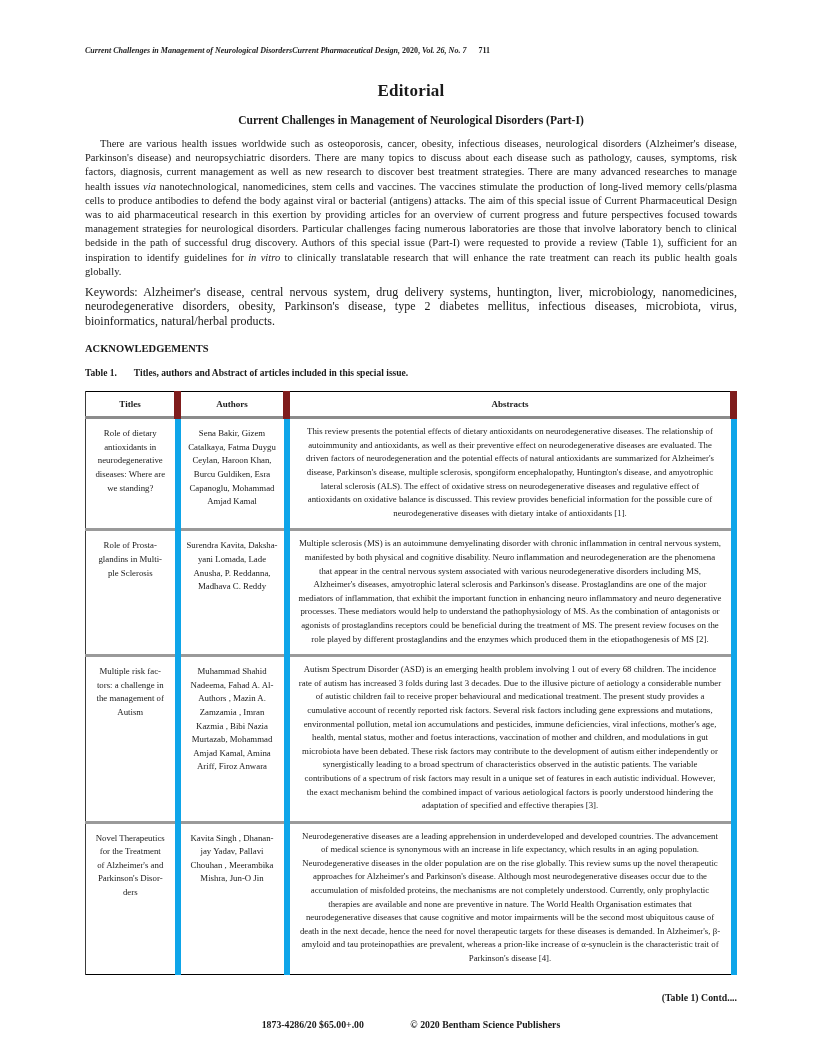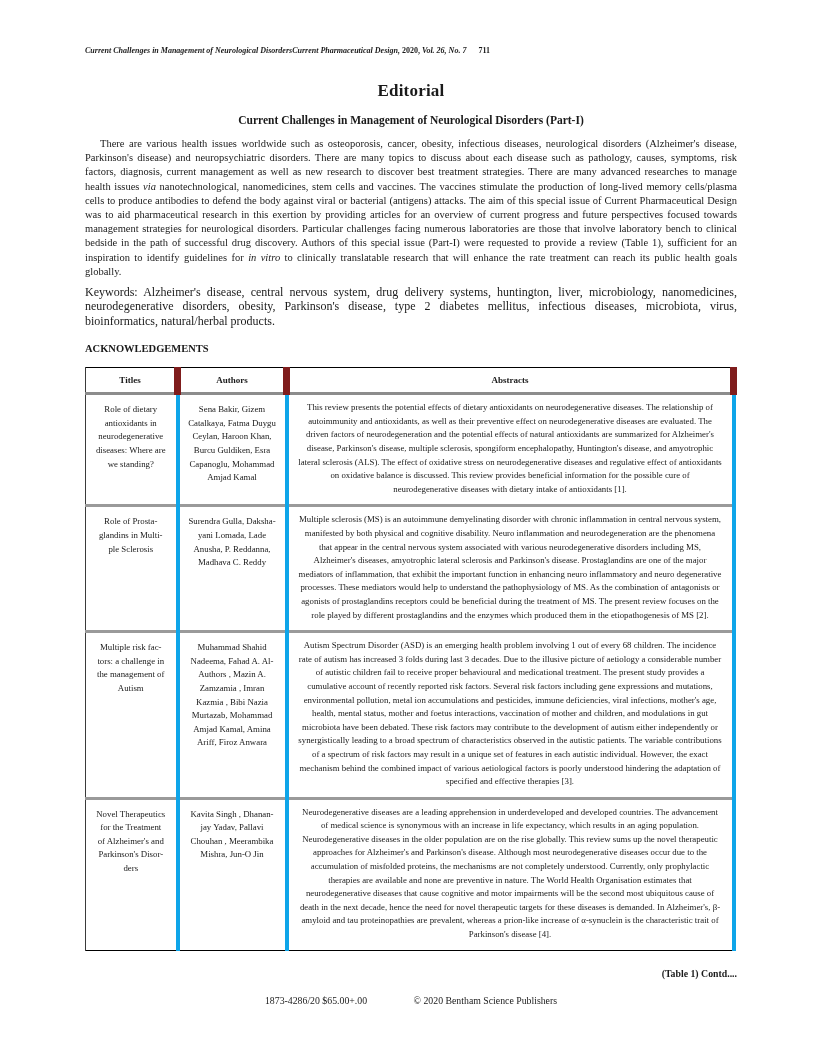--- a/index.html
+++ b/index.html
@@ -79,21 +79,21 @@
     padding: 7px 4px;
     border-left: 1px solid #3a3a3a;
     border-right: 7px solid #7f1d1d;
     border-bottom: 3px solid #8c8c8c;
     text-align: center; vertical-align: middle;
   }
   table.articles td {
     font-size: 8.8px; line-height: 13.6px;
     vertical-align: top;
     border-left: 1px solid #3a3a3a;
-    border-right: 4px solid #0ea5e9;
+    border-right: 6px solid #0ea5e9;
     border-bottom: 3px solid #9a9a9a;
   }
   table.articles tr:last-child td { border-bottom: none; }
   td.cell-title, td.cell-authors {
     text-align: center; white-space: pre-line;
     padding: 8px 5px;
   }
   td.cell-abstract {
     text-align: center;
     padding: 6px 9px 8px 9px;
@@ -101,21 +101,21 @@
 
   
   .contd-note {
     margin-top: 17px;
     text-align: right;
     font-size: 9.8px; font-weight: bold;
   }
   .page-footer {
     margin-top: 16px;
     text-align: center;
-    font-size: 9.8px; font-weight: normal;
+    font-size: 9.8px; font-weight: bold;
   }
   .page-footer .issn { margin-right: 44px; }
 </style>
 </head>
 <body>
 
 <div class="page">
 
   <div class="running-head">
     <span class="rh-left">Current Challenges in Management of Neurological Disorders</span>
@@ -126,20 +126,24 @@
 
   <div class="doc-type">Editorial</div>
   <div class="doc-title">Current Challenges in Management of Neurological Disorders (Part-I)</div>
 
   <p class="body-par"><span>There are various health issues worldwide such as osteoporosis, cancer, obesity, infectious diseases, neurological disorders (Alzheimer's disease, Parkinson's disease) and neuropsychiatric disorders. There are many topics to discuss about each disease such as pathology, causes, symptoms, risk factors, diagnosis, current management as well as new research to discover best treatment strategies. There are many advanced researches to manage health issues </span><span class="it">via</span><span> nanotechnological, nanomedicines, stem cells and vaccines. The vaccines stimulate the production of long-lived memory cells/plasma cells to produce antibodies to defend the body against viral or bacterial (antigens) attacks. The aim of this special issue of Current Pharmaceutical Design was to aid pharmaceutical research in this exertion by providing articles for an overview of current progress and future perspectives focused towards management strategies for neurological disorders. Particular challenges facing numerous laboratories are those that involve laboratory bench to clinical bedside in the path of successful drug discovery. Authors of this special issue (Part-I) were requested to provide a review (</span><span class="bd">Table 1</span><span>), sufficient for an inspiration to identify guidelines for </span><span class="it">in vitro</span><span> to clinically translatable research that will enhance the rate treatment can reach its public health goals globally.</span></p>
 
   <p class="keywords"><span class="bd">Keywords:</span><span> Alzheimer's disease, central nervous system, drug delivery systems, huntington, liver, microbiology, nanomedicines, neurodegenerative disorders, obesity, Parkinson's disease, type 2 diabetes mellitus, infectious diseases, microbiota, virus, bioinformatics, natural/herbal products.</span></p>
 
   <div class="section-head">ACKNOWLEDGEMENTS</div>
 
+  <div class="table-caption">
+    <span class="cap-label">Table 1.</span>
+    <span>Titles, authors and Abstract of articles included in this special issue.</span>
+  </div>
 
   <table class="articles">
     <colgroup>
       <col class="c-titles">
         <col class="c-authors">
         <col class="c-abstracts">
     </colgroup>
     <thead>
       <tr>
         <th>Titles</th>
@@ -159,21 +163,21 @@
 Ceylan, Haroon Khan,
 Burcu Guldiken, Esra
 Capanoglu, Mohammad
 Amjad Kamal</td>
         <td class="cell-abstract">This review presents the potential effects of dietary antioxidants on neurodegenerative diseases. The relationship of autoimmunity and antioxidants, as well as their preventive effect on neurodegenerative diseases are evaluated. The driven factors of neurodegeneration and the potential effects of natural antioxidants are summarized for Alzheimer's disease, Parkinson's disease, multiple sclerosis, spongiform encephalopathy, Huntington's disease, and amyotrophic lateral sclerosis (ALS). The effect of oxidative stress on neurodegenerative diseases and regulative effect of antioxidants on oxidative balance is discussed. This review provides beneficial information for the possible cure of neurodegenerative diseases with dietary intake of antioxidants [1].</td>
       </tr>
       <tr>
         <td class="cell-title">Role of Prosta-
 glandins in Multi-
 ple Sclerosis</td>
-        <td class="cell-authors">Surendra Gulla, Daksha-
+        <td class="cell-authors">Surendra Kavita, Daksha-
 yani Lomada, Lade
 Anusha, P. Reddanna,
 Madhava C. Reddy</td>
         <td class="cell-abstract">Multiple sclerosis (MS) is an autoimmune demyelinating disorder with chronic inflammation in central nervous system, manifested by both physical and cognitive disability. Neuro inflammation and neurodegeneration are the phenomena that appear in the central nervous system associated with various neurodegenerative disorders including MS, Alzheimer's diseases, amyotrophic lateral sclerosis and Parkinson's disease. Prostaglandins are one of the major mediators of inflammation, that exhibit the important function in enhancing neuro inflammatory and neuro degenerative processes. These mediators would help to understand the pathophysiology of MS. As the combination of antagonists or agonists of prostaglandins receptors could be beneficial during the treatment of MS. The present review focuses on the role played by different prostaglandins and the enzymes which produced them in the etiopathogenesis of MS [2].</td>
       </tr>
       <tr>
         <td class="cell-title">Multiple risk fac-
 tors: a challenge in
 the management of
 Autism</td>

